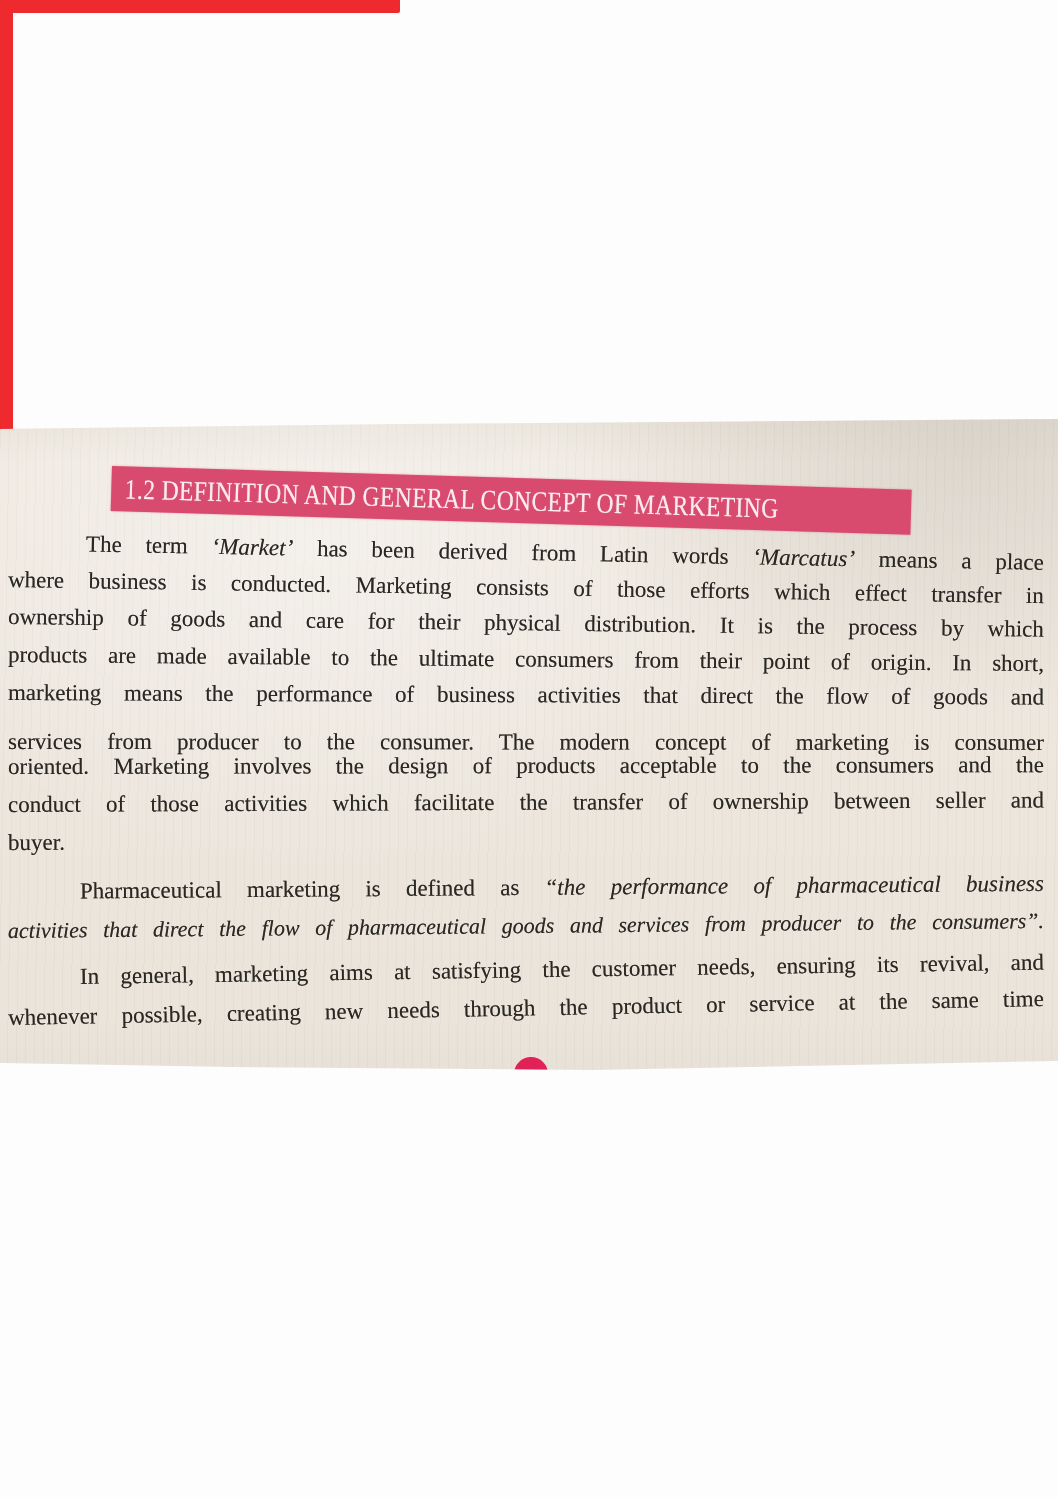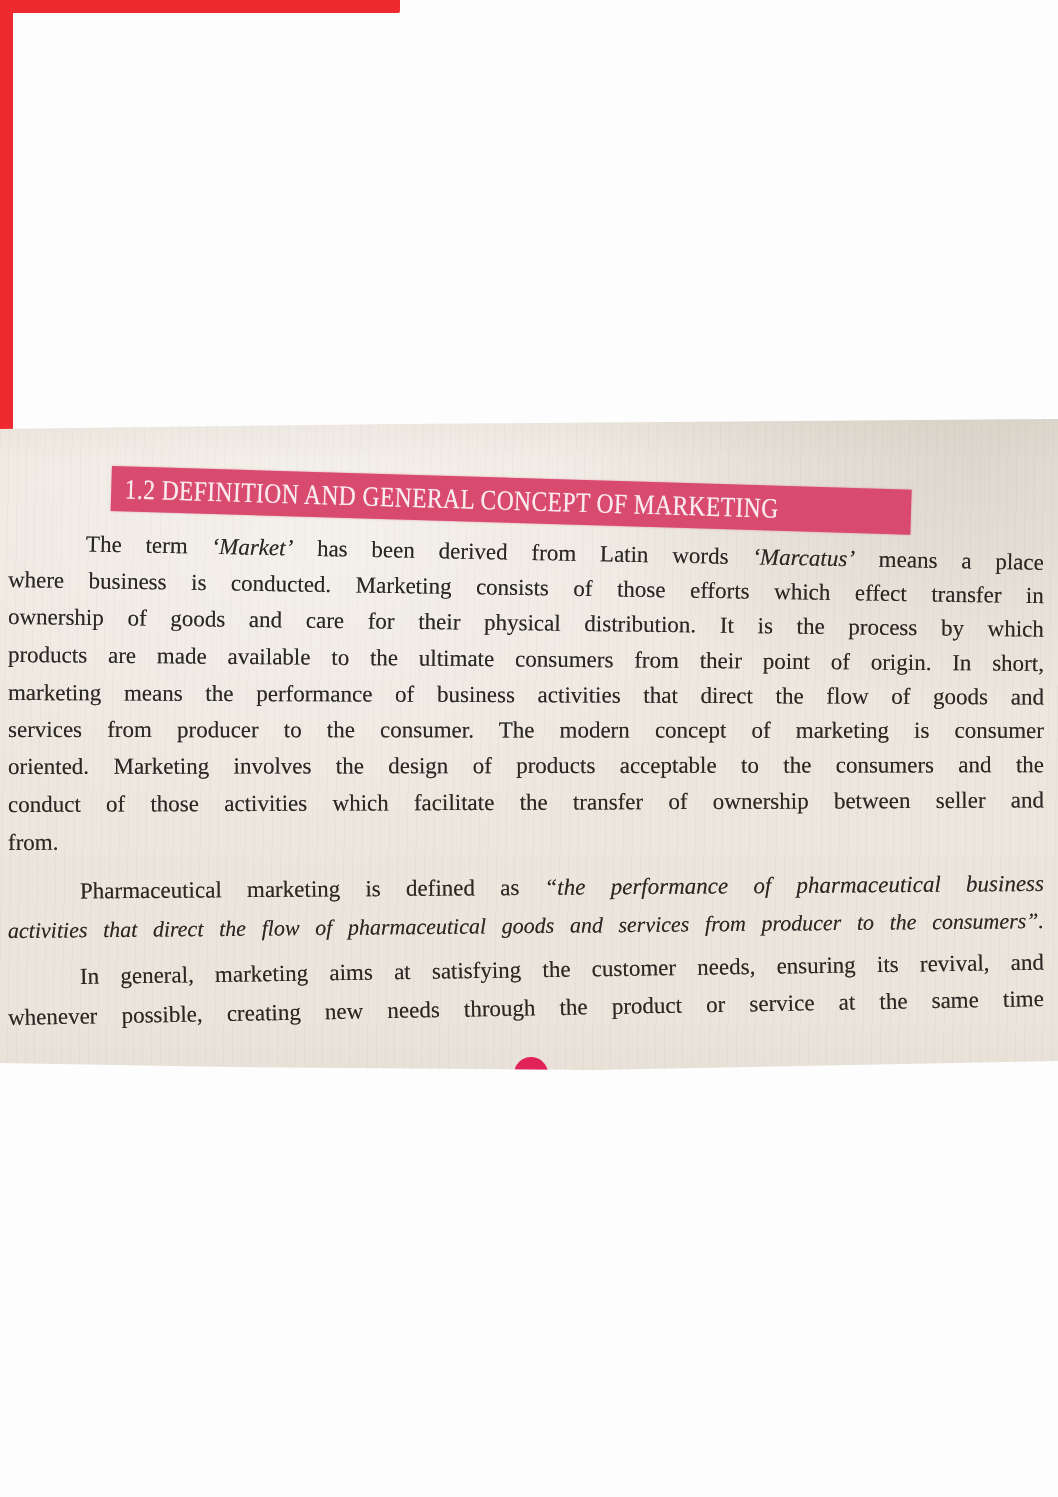--- a/index.html
+++ b/index.html
@@ -61,24 +61,24 @@
 
     <div id="heading-box">
       <span class="label">1.2 DEFINITION AND GENERAL CONCEPT OF MARKETING</span>
     </div>
 
     <div class="line" style="top:109px;text-indent:78px;transform:rotate(1.1deg);"><span>The term </span><i>‘Market’</i><span> has been derived from Latin words </span><i>‘Marcatus’</i><span> means a place</span></div>
     <div class="line" style="top:146px;transform:rotate(0.9deg);"><span>where business is conducted. Marketing consists of those efforts which effect transfer in</span></div>
     <div class="line" style="top:183px;transform:rotate(0.7deg);"><span>ownership of goods and care for their physical distribution. It is the process by which</span></div>
     <div class="line" style="top:221px;transform:rotate(0.5deg);"><span>products are made available to the ultimate consumers from their point of origin. In short,</span></div>
     <div class="line" style="top:259px;transform:rotate(0.25deg);"><span>marketing means the performance of business activities that direct the flow of goods and</span></div>
-    <div class="line" style="top:296px;transform:rotate(0.05deg);"><span>services from producer to the consumer. The modern concept of marketing is consumer</span></div>
+    <div class="line" style="top:308px;transform:rotate(0.05deg);"><span>services from producer to the consumer. The modern concept of marketing is consumer</span></div>
     <div class="line" style="top:333px;transform:rotate(-0.1deg);"><span>oriented. Marketing involves the design of products acceptable to the consumers and the</span></div>
     <div class="line" style="top:371px;transform:rotate(-0.25deg);"><span>conduct of those activities which facilitate the transfer of ownership between seller and</span></div>
-    <div class="line short" style="top:409px;transform:rotate(-0.3deg);"><span>from.</span></div>
+    <div class="line short" style="top:409px;transform:rotate(-0.3deg);"><span>buyer.</span></div>
 
     <div class="line" style="top:458px;text-indent:72px;transform:rotate(-0.45deg);"><span>Pharmaceutical marketing is defined as </span><i>“the performance of pharmaceutical business</i></div>
     <div class="line" style="top:498px;font-size:22px;transform:rotate(-0.55deg);"><i>activities that direct the flow of pharmaceutical goods and services from producer to the consumers”.</i></div>
 
     <div class="line" style="top:544px;text-indent:72px;transform:rotate(-0.85deg);"><span>In general, marketing aims at satisfying the customer needs, ensuring its revival, and</span></div>
     <div class="line" style="top:584px;transform:rotate(-1.05deg);"><span>whenever possible, creating new needs through the product or service at the same time</span></div>
 
     <div id="page-dot"></div>
   </div>
 

